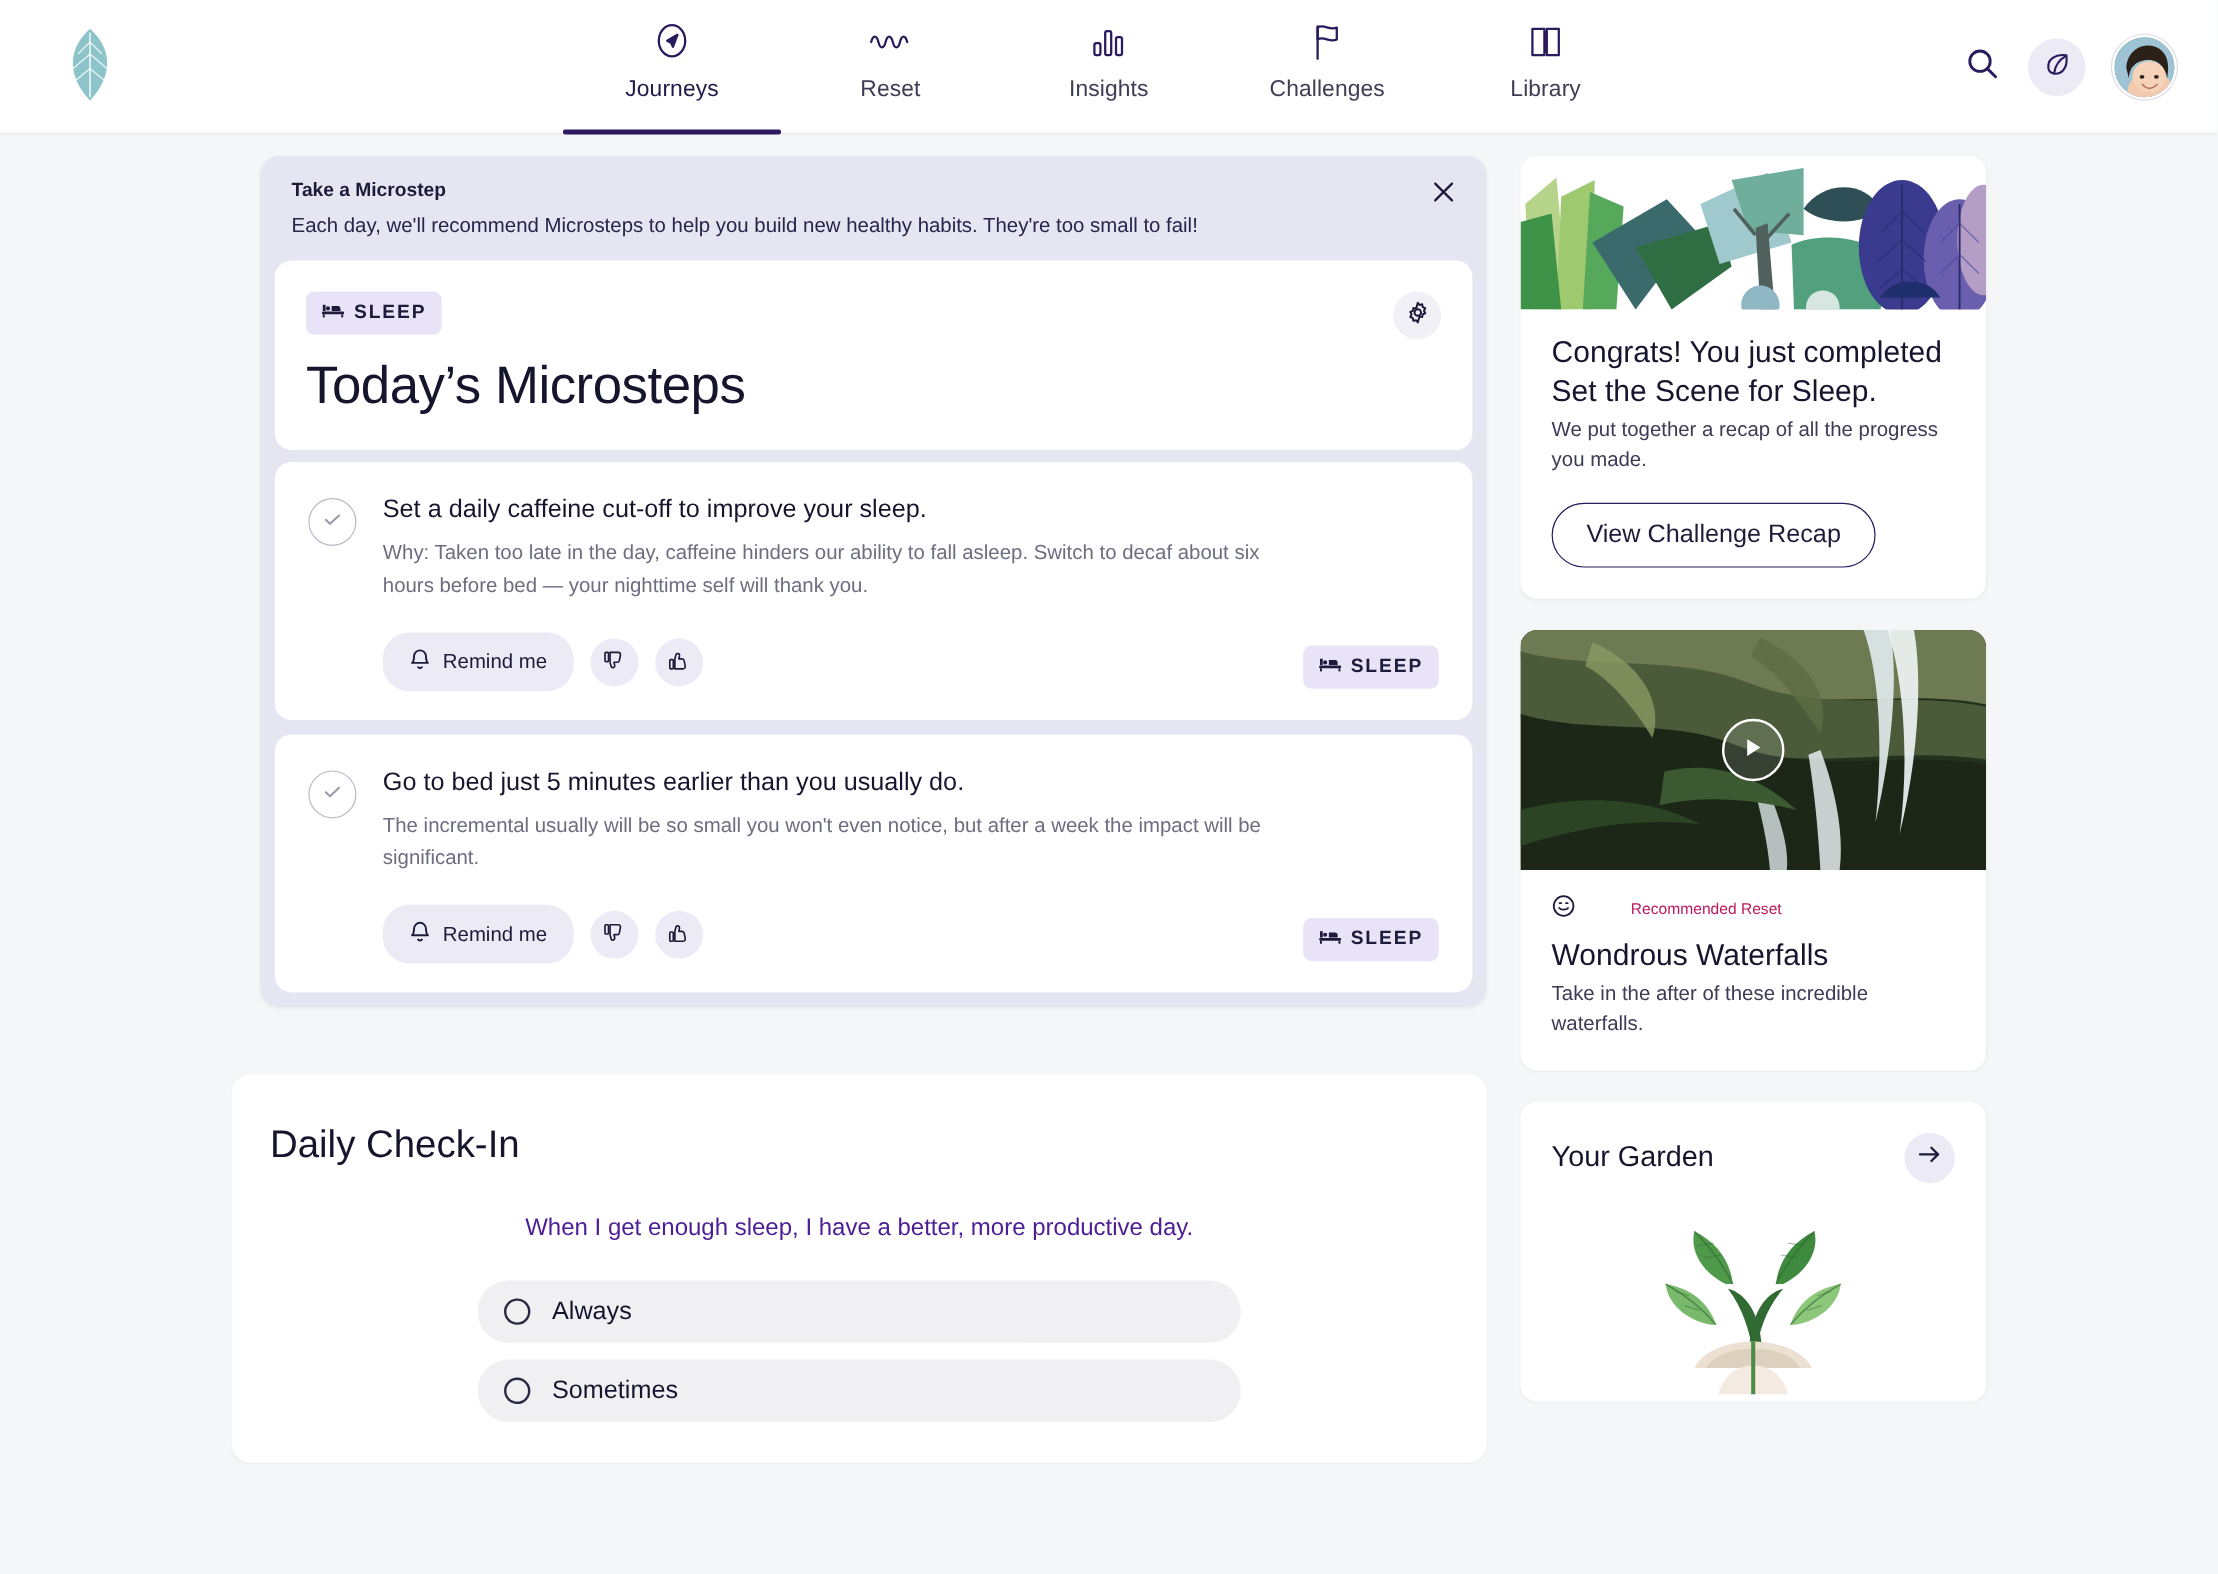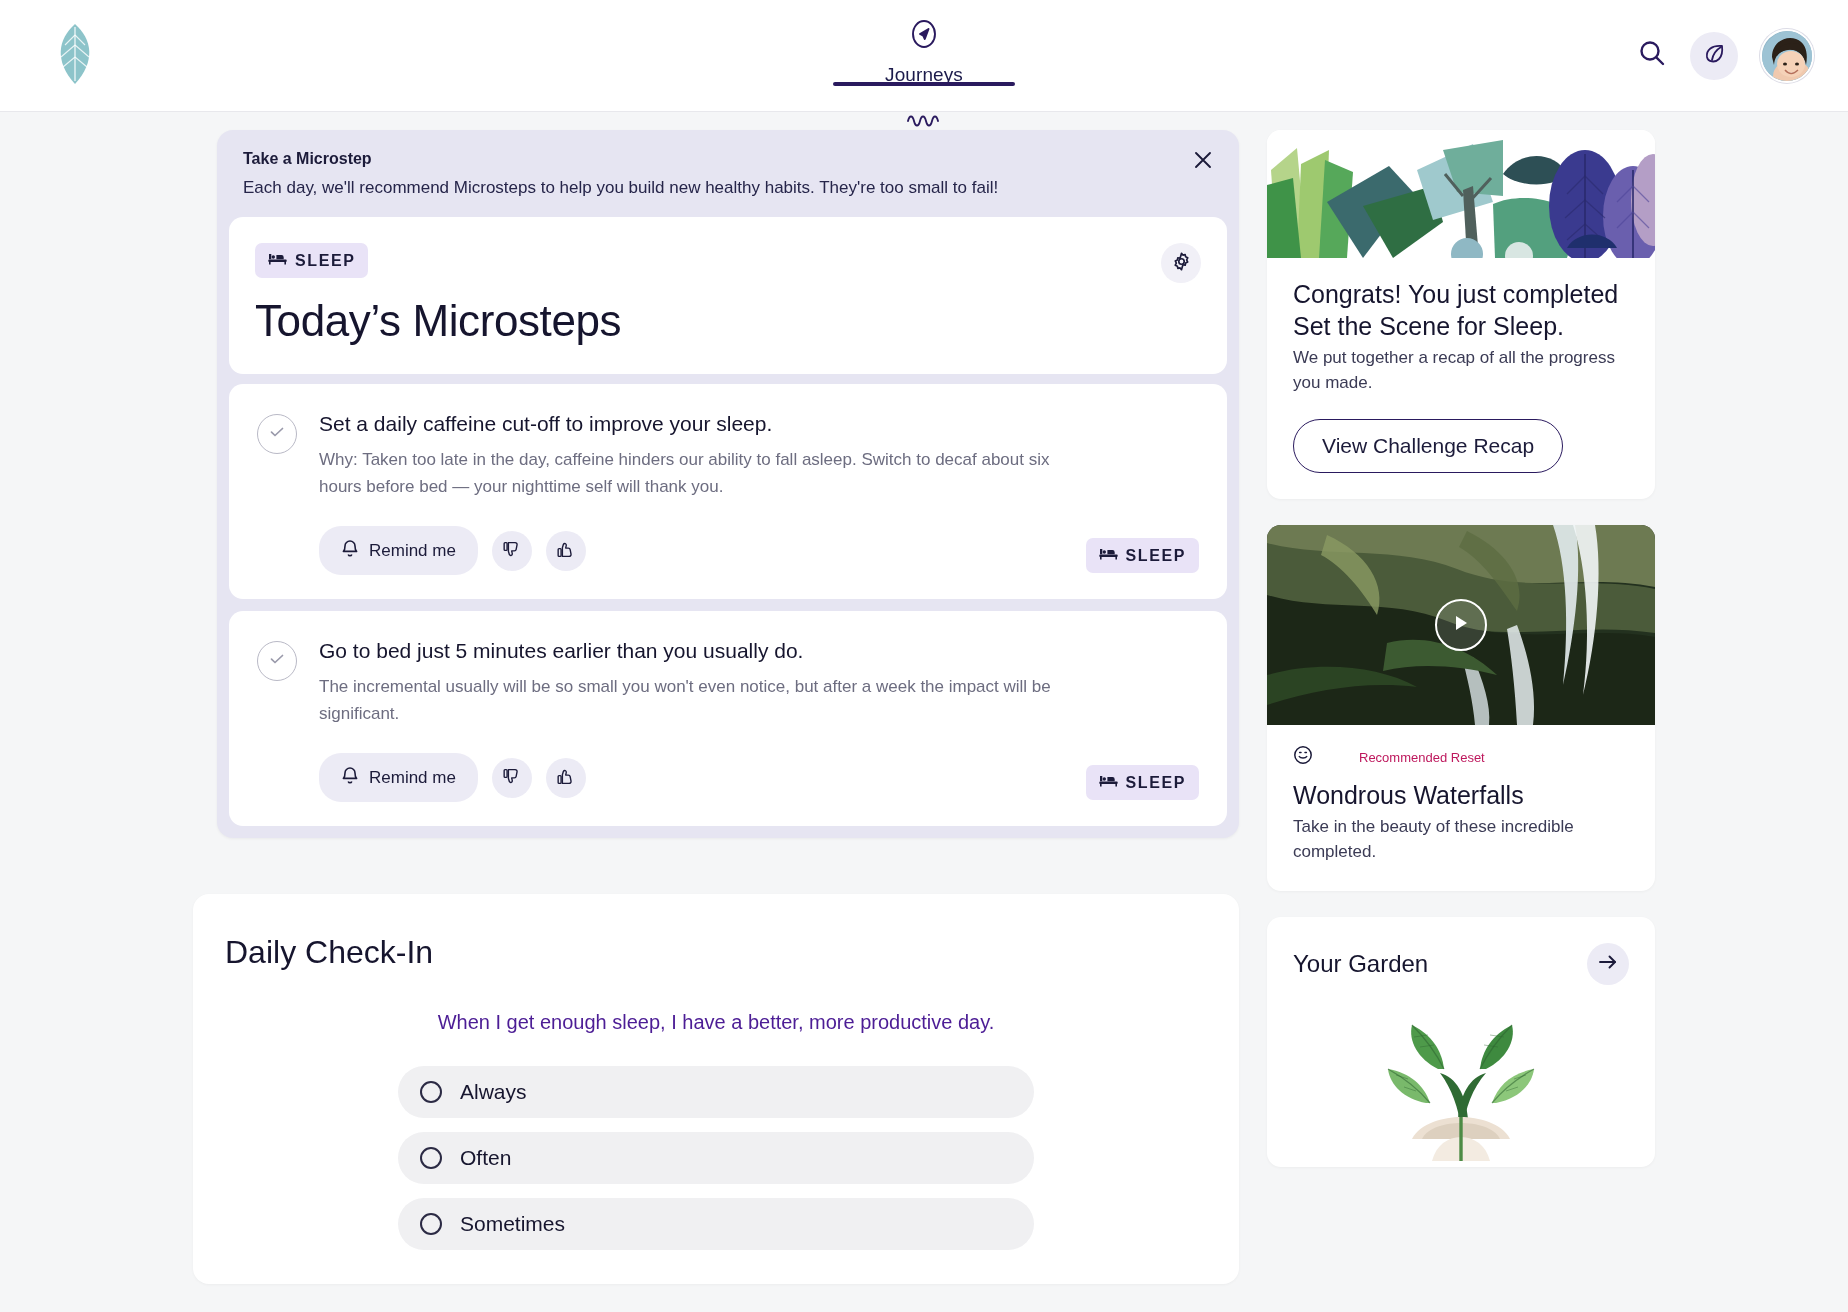--- a/index.html
+++ b/index.html
@@ -24,21 +24,20 @@
     width: 150px; height: 112px;
     display: flex; align-items: center; justify-content: center;
   }
   .nav-items {
     position: absolute;
     left: 50%; transform: translateX(-50%);
     display: flex;
     height: 112px;
     align-items: flex-end;
     gap: 0;
-    flex-direction: column;
   }
   .nav-item {
     width: 182px;
     height: 112px;
     display: flex;
     flex-direction: column;
     align-items: center;
     justify-content: flex-start;
     padding-top: 14px;
     cursor: pointer;
@@ -596,24 +595,20 @@
     <div class="checkin-card">
       <div class="checkin-title">Daily Check-In</div>
       <div class="checkin-q">When I get enough sleep, I have a better, more productive day.</div>
       <div class="opt-list">
         <div class="opt">
           <span class="radio"></span>
           <span class="opt-label">Always</span>
         </div>
         <div class="opt">
           <span class="radio"></span>
-          <span class="opt-label">Often</span>
-        </div>
-        <div class="opt">
-          <span class="radio"></span>
           <span class="opt-label">Sometimes</span>
         </div>
       </div>
     </div>
 
   </div>
 
   <div class="col-side">
 
     <div class="side-card">
@@ -680,21 +675,21 @@
           <span>
             <svg width="20" height="20" viewBox="0 0 20 20" fill="none" stroke="#1c1b3a" stroke-width="1.5" stroke-linecap="round">
               <circle cx="10" cy="10" r="8.2"></circle>
               <path d="M6.3 11.6 C7.6 13.4 12.4 13.4 13.7 11.6"></path>
               <path d="M6.6 7.6 L8 7.6 M12 7.6 L13.4 7.6"></path>
             </svg>
           </span>
           <span class="reco-label">Recommended Reset</span>
         </div>
         <div class="side-h">Wondrous Waterfalls</div>
-        <div class="side-p">Take in the beauty of these incredible completed.</div>
+        <div class="side-p">Take in the after of these incredible waterfalls.</div>
       </div>
     </div>
 
     <div class="side-card garden-card">
       <div class="garden-head">
         <span class="garden-title">Your Garden</span>
         <span class="arrow-btn">
           <span>
             <svg width="20" height="18" viewBox="0 0 20 18" fill="none" stroke="#1c1b3a" stroke-width="1.9" stroke-linecap="round" stroke-linejoin="round">
               <path d="M2 9 H17"></path>

